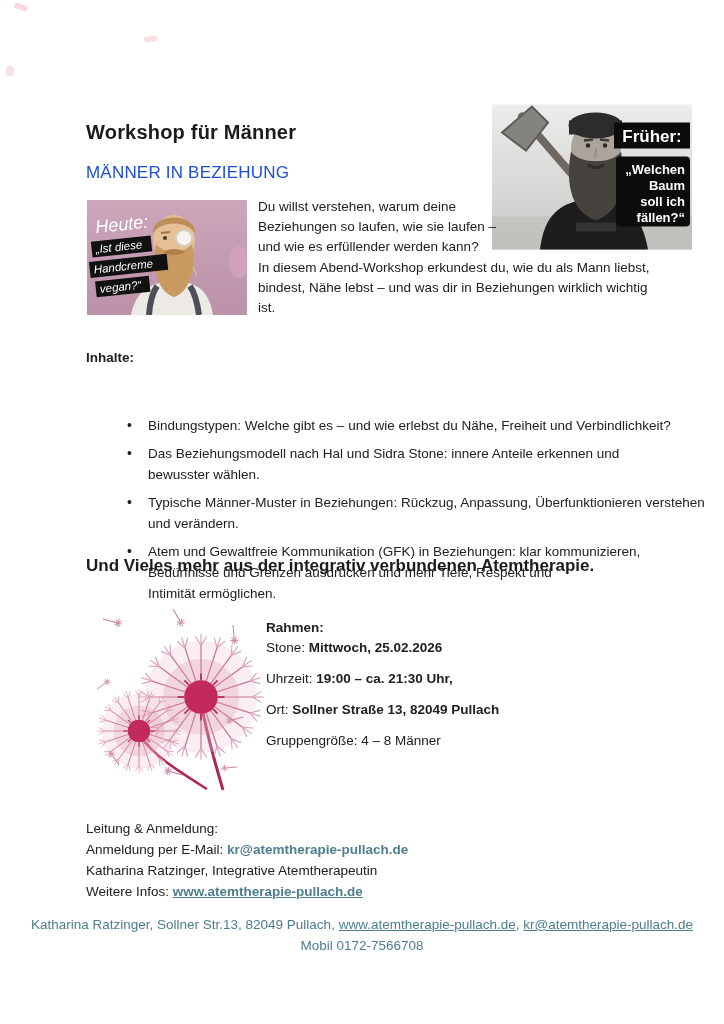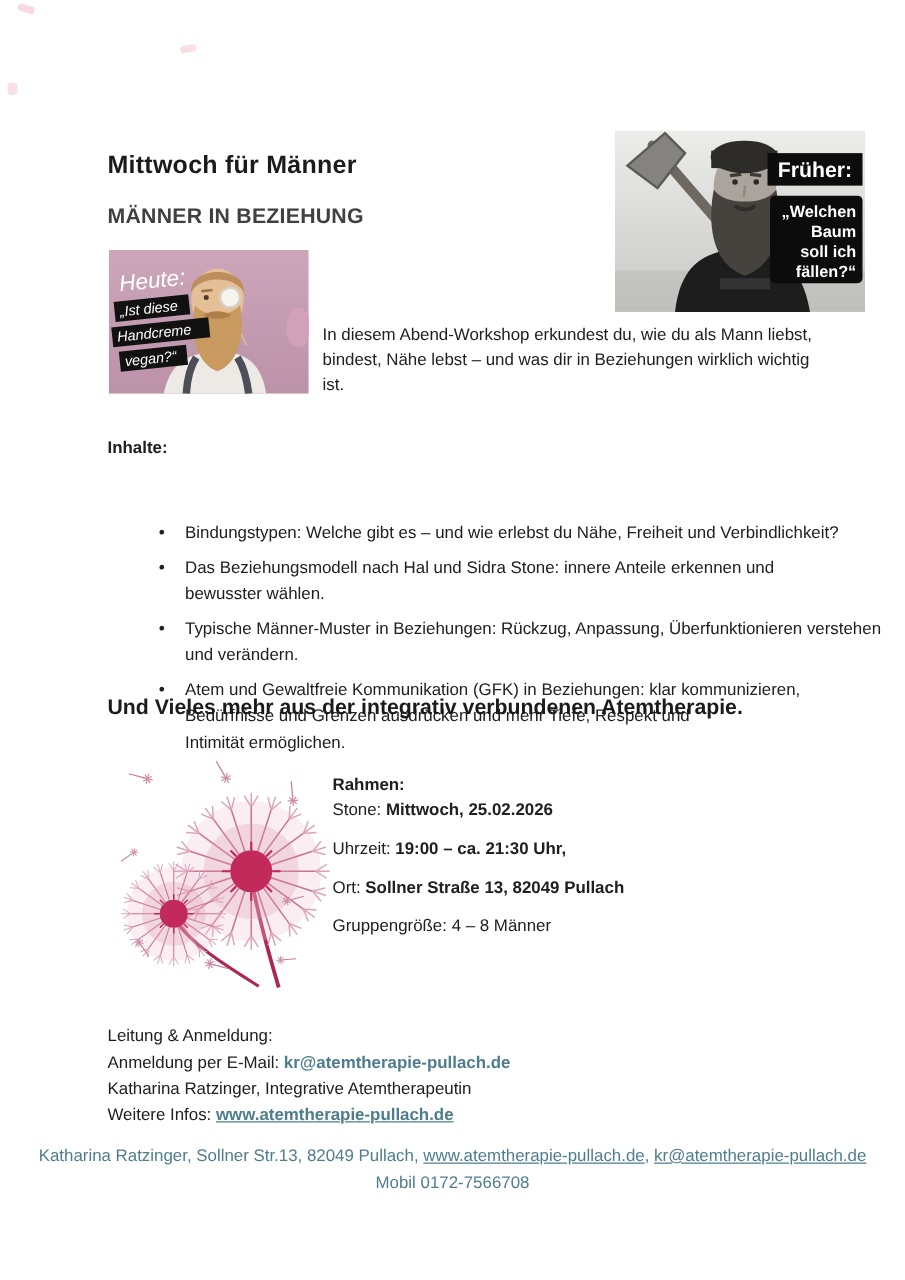--- a/index.html
+++ b/index.html
@@ -2,21 +2,21 @@
 <html><head>
 <meta charset="utf-8">
 <style>
   html,body{margin:0;padding:0;background:#ffffff;}
   .page{
     position:relative;width:724px;height:1024px;background:#ffffff;
     font-family:"Liberation Sans",sans-serif;color:#202020;overflow:hidden;
   }
   .abs{position:absolute;}
   .page-title{left:86px;top:121px;font-size:20px;font-weight:700;letter-spacing:.2px;margin:0;color:#1b1b1b;}
-  .page-subtitle{left:86px;top:163px;font-size:17px;font-weight:700;letter-spacing:.2px;margin:0;color:#404040;}
+  .page-subtitle{left:86px;top:163px;font-size:17px;font-weight:400;letter-spacing:.2px;margin:0;color:#1d4ed8;}
   .img-frueher{left:492px;top:93px;width:200px;height:168px;}
   .img-heute{left:87px;top:200px;width:160px;height:115px;}
   .img-frueher svg,.img-heute svg,.dandelion svg{display:block;width:100%;height:100%;}
   .photo text{font-family:"Liberation Sans",sans-serif;}
   .script{font-family:"DejaVu Serif",serif;font-style:italic;}
   .body-text{font-size:13.5px;line-height:20px;white-space:pre-line;}
   .intro1{left:258px;top:197px;width:260px;}
   .intro2{left:258px;top:258px;width:420px;}
   .inhalte-label{left:86px;top:350px;font-size:13.5px;font-weight:700;}
   .bullet-list{left:108px;top:398px;width:580px;list-style:none;margin:17px;padding:0;}
@@ -42,21 +42,21 @@
 </style>
 </head>
 <body>
 
 <div class="page">
 
   <div class="speck s1"></div>
   <div class="speck s2"></div>
   <div class="speck s3"></div>
 
-  <h1 class="abs page-title">Mittwoch für Männer</h1>
+  <h1 class="abs page-title">Workshop für Männer</h1>
   <h2 class="abs page-subtitle">MÄNNER IN BEZIEHUNG</h2>
 
   <div class="abs img-frueher">
     <svg class="photo" viewBox="0 0 200 145">
       <defs>
         <linearGradient id="skyF" x1="0" y1="0" x2="0" y2="1">
           <stop offset="0" stop-color="#ececea"></stop>
             <stop offset="1" stop-color="#c8c8c6"></stop>
         </linearGradient>
       </defs>
@@ -121,20 +121,23 @@
         <rect x="6" y="38" width="60" height="16" fill="#111111"></rect>
         <text x="10" y="50" font-size="11.5" class="script" fill="#ffffff">„Ist diese</text>
         <rect x="2" y="58" width="78" height="16" fill="#111111"></rect>
         <text x="6" y="70" font-size="11.5" class="script" fill="#ffffff">Handcreme</text>
         <rect x="6" y="78" width="54" height="16" fill="#111111"></rect>
         <text x="10" y="90" font-size="11.5" class="script" fill="#ffffff">vegan?“</text>
       </g>
     </svg>
   </div>
 
+  <div class="abs body-text intro1">Du willst verstehen, warum deine
+Beziehungen so laufen, wie sie laufen –
+und wie es erfüllender werden kann?</div>
   <div class="abs body-text intro2">In diesem Abend-Workshop erkundest du, wie du als Mann liebst,
 bindest, Nähe lebst – und was dir in Beziehungen wirklich wichtig
 ist.</div>
 
   <div class="abs inhalte-label">Inhalte:</div>
 
   <ul class="abs bullet-list">
     <li><span>Bindungstypen: Welche gibt es – und wie erlebst du Nähe, Freiheit und Verbindlichkeit?</span></li>
     <li><span>Das Beziehungsmodell nach Hal und Sidra Stone: innere Anteile erkennen und
 bewusster wählen.</span></li>

